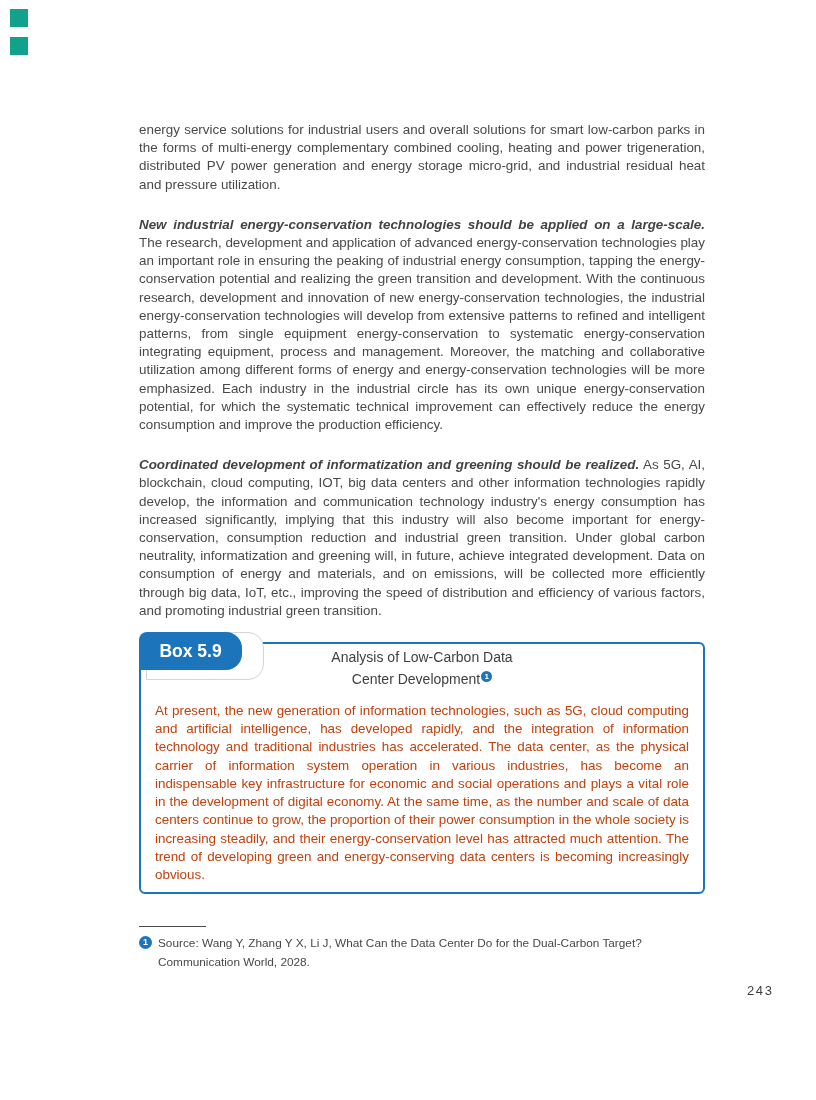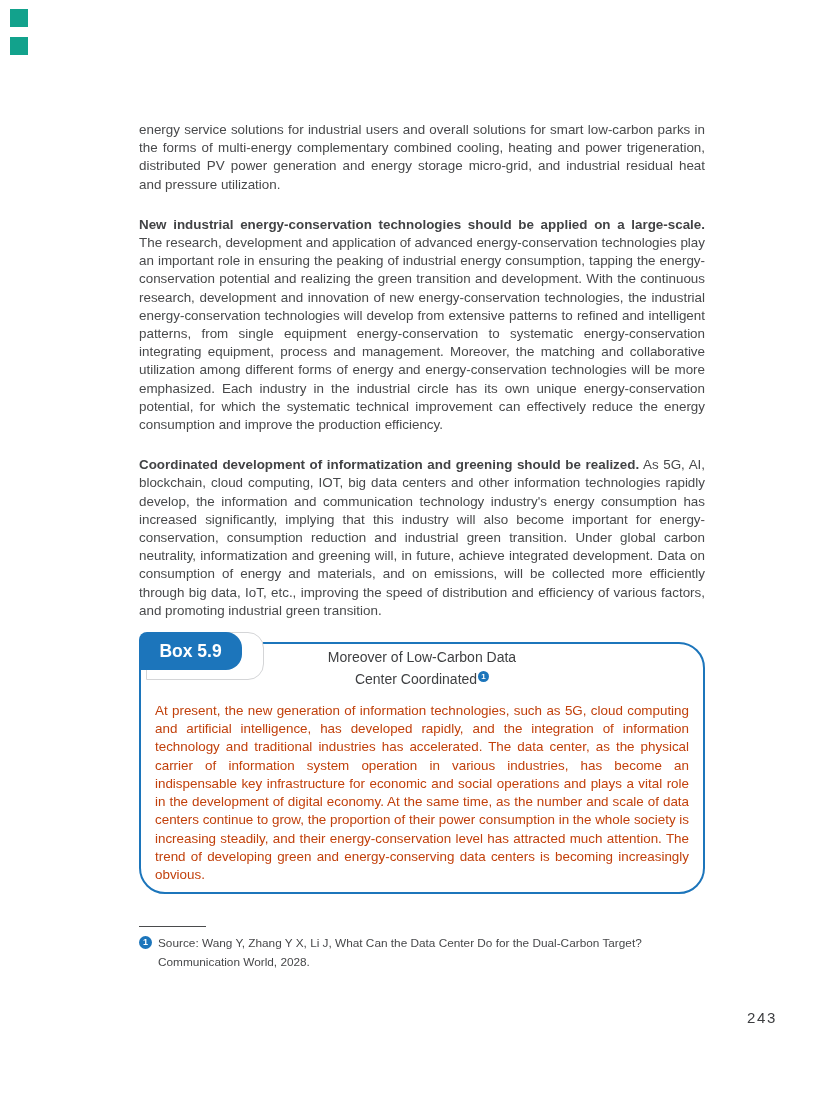--- a/index.html
+++ b/index.html
@@ -26,27 +26,27 @@
     top: 121px;
     width: 566px;
   }
   .para {
     margin: 0 0 22px 0;
     font-size: 13.4px;
     line-height: 18.2px;
     text-align: justify;
     color: #48494b;
   }
-  .para b { font-weight: bold; color: #424345; }
+  .para b { font-weight: bold; color: #424345; font-style: italic; }
   
   .box {
     position: relative;
     margin-top: 22px;
     border: 2px solid #1c75bb;
-    border-radius: 26px;
+    border-radius: 6px;
     padding: 2px 14px 8px 14px;
     background: #ffffff;
   }
   .tab-ghost {
     position: absolute;
     left: 5px;
     top: -12px;
     width: 116px;
     height: 46px;
     background: #ffffff;
@@ -124,22 +124,22 @@
     font-size: 9px;
     line-height: 13px;
     text-align: center;
     font-weight: bold;
     margin-top: 2px;
   }
   .fntext { flex: 1 1 auto; }
   .pagenum {
     position: absolute;
     left: 747px;
-    top: 1009px;
-    font-size: 15px;
+    top: 983px;
+    font-size: 13px;
     letter-spacing: 1.6px;
     color: #3d3e40;
   }
 </style>
 </head>
 <body>
 
 <div class="page">
 
   <div class="corner-mark m1" style="background: rgb(18, 162, 140);"></div>
@@ -152,22 +152,22 @@
     <p class="para"><b>New industrial energy-conservation technologies should be applied on a large-scale.</b><span> The research, development and application of advanced energy-conservation technologies play an important role in ensuring the peaking of industrial energy consumption, tapping the energy-conservation potential and realizing the green transition and development. With the continuous research, development and innovation of new energy-conservation technologies, the industrial energy-conservation technologies will develop from extensive patterns to refined and intelligent patterns, from single equipment energy-conservation to systematic energy-conservation integrating equipment, process and management. Moreover, the matching and collaborative utilization among different forms of energy and energy-conservation technologies will be more emphasized. Each industry in the industrial circle has its own unique energy-conservation potential, for which the systematic technical improvement can effectively reduce the energy consumption and improve the production efficiency.</span></p>
 
     <p class="para"><b>Coordinated development of informatization and greening should be realized.</b><span> As 5G, AI, blockchain, cloud computing, IOT, big data centers and other information technologies rapidly develop, the information and communication technology industry's energy consumption has increased significantly, implying that this industry will also become important for energy-conservation, consumption reduction and industrial green transition. Under global carbon neutrality, informatization and greening will, in future, achieve integrated development. Data on consumption of energy and materials, and on emissions, will be collected more efficiently through big data, IoT, etc., improving the speed of distribution and efficiency of various factors, and promoting industrial green transition.</span></p>
 
     <div class="box">
       <div class="tab-ghost"></div>
       <div class="tab">
         <span>Box 5.9</span>
       </div>
       <div class="box-title">
-        <span>Moreover of Low-Carbon Data</span><br>
-        <span>Center Coordinated</span><sup class="fnref">1</sup>
+        <span>Analysis of Low-Carbon Data</span><br>
+        <span>Center Development</span><sup class="fnref">1</sup>
       </div>
       <p class="box-body">At present, the new generation of information technologies, such as 5G, cloud computing and artificial intelligence, has developed rapidly, and the integration of information technology and traditional industries has accelerated. The data center, as the physical carrier of information system operation in various industries, has become an indispensable key infrastructure for economic and social operations and plays a vital role in the development of digital economy. At the same time, as the number and scale of data centers continue to grow, the proportion of their power consumption in the whole society is increasing steadily, and their energy-conservation level has attracted much attention. The trend of developing green and energy-conserving data centers is becoming increasingly obvious.</p>
     </div>
 
     <div class="footnote-rule"></div>
 
     <div class="footnote">
       <span class="fnmark">1</span>
       <span class="fntext">Source: Wang Y, Zhang Y X, Li J, What Can the Data Center Do for the Dual-Carbon Target? Communication World, 2028.</span>
     </div>

